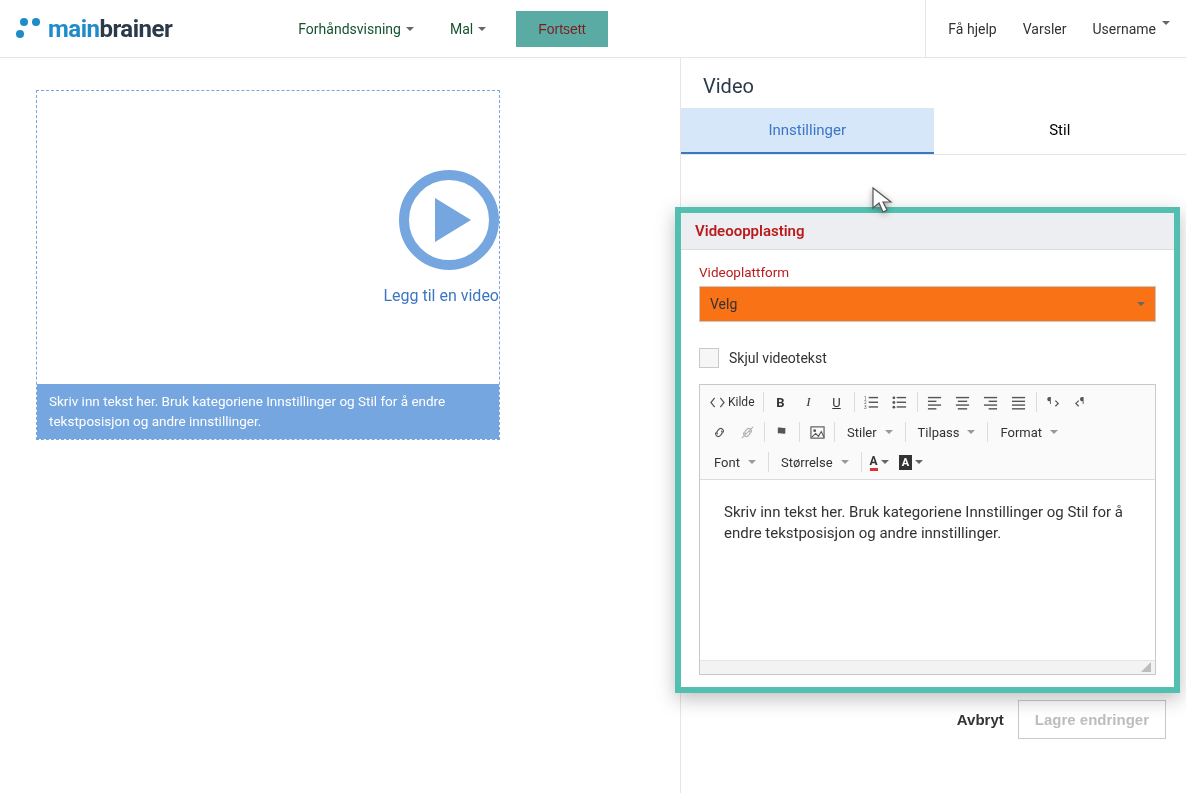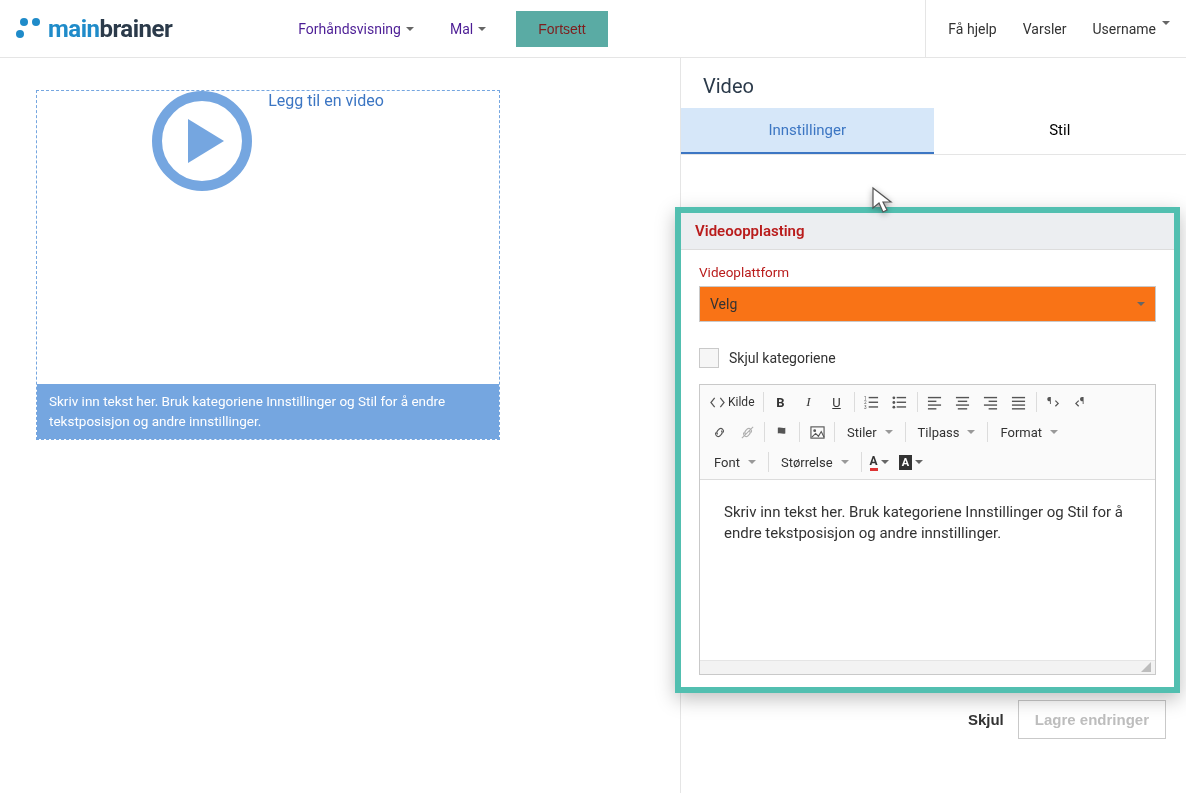--- a/index.html
+++ b/index.html
@@ -9,32 +9,32 @@
 .header { height: 58px; border-bottom: 1px solid #e5e5e5; display: flex; align-items: center; padding: 0 16px; }
 .logo { display: flex; align-items: center; gap: 6px; }
 .logo-dots { position: relative; width: 26px; height: 26px; }
 .logo-dots span { position: absolute; width: 8px; height: 8px; border-radius: 50%; background: #1f8bc9; }
 .logo-dots span:nth-child(1){ top: 2px; left: 4px; }
 .logo-dots span:nth-child(2){ top: 2px; left: 16px; }
 .logo-dots span:nth-child(3){ top: 14px; left: 0px; }
 .logo-text { font-size: 24px; font-weight: 700; color: #1f8bc9; letter-spacing: -0.5px; }
 .logo-text .dark { color: #2b3a4a; }
 .nav-group { margin-left: 120px; display: flex; align-items: center; gap: 24px; }
-.nav-link { color: #4c1d95; font-size: 14px; padding: 8px 6px; display: inline-flex; align-items: center; gap: 5px; cursor: pointer; }
+.nav-link { color: #14532d; font-size: 14px; padding: 8px 6px; display: inline-flex; align-items: center; gap: 5px; cursor: pointer; }
 .caret-down { width: 0; height: 0; border-left: 4px solid transparent; border-right: 4px solid transparent; border-top: 4px solid #666; }
 .btn-continue { background: #5aaba4; color: #7f1d1d; border: none; padding: 10px 22px; font-size: 14px; cursor: pointer; }
 .header-right { margin-left: auto; display: flex; align-items: center; gap: 26px; border-left: 1px solid #e5e5e5; padding-left: 22px; height: 100%; }
 .header-link { color: #333; font-size: 14px; cursor: pointer; }
 .header-link.user { display: inline-flex; align-items: flex-start; gap: 6px; }
 
 
 .main { display: flex; height: calc(100% - 58px); }
 .canvas { flex: 1.05; padding: 32px 36px; }
 .video-block { border: 1px dashed #75a6e0; background: #fff; width: 464px; }
-.video-preview { height: 293px; display: flex; align-items: flex-start; justify-content: center; gap: 16px; }
+.video-preview { height: 293px; display: flex; flex-direction: column; align-items: flex-end; justify-content: center; gap: 16px; }
 .play-circle { width: 100px; height: 100px; border-radius: 50%; border: 10px solid #75a6e0; display: flex; align-items: center; justify-content: center; }
 .play-tri { width: 0; height: 0; border-top: 22px solid transparent; border-bottom: 22px solid transparent; border-left: 36px solid #75a6e0; margin-left: 8px; }
 .add-video-txt { color: #3c76c3; font-size: 16px; }
 .caption-band { background: #75a6e0; color: #fff; font-size: 13.5px; line-height: 1.45; padding: 8px 12px; }
 
 
 .sidebar { width: 506px; border-left: 1px solid #e5e5e5; position: relative; background: #fff; }
 .side-title { font-size: 20px; color: #2b3a4a; padding: 16px 22px 10px; }
 .tabs { display: flex; border-bottom: 1px solid #e5e5e5; }
 .tab { flex: 1; text-align: center; padding: 13px 0; font-size: 15px; cursor: pointer; }
@@ -132,21 +132,21 @@
             <div class="lbl">Videoplattform</div>
             <div class="select">
               <span>Velg</span>
               <span class="caret-down"></span>
             </div>
           </div>
         </div>
 
         <div class="ck-row">
           <div class="checkbox"></div>
-          <div class="ck-lbl">Skjul kategoriene</div>
+          <div class="ck-lbl">Skjul videotekst</div>
         </div>
 
         <div class="rte">
           <div class="toolbar">
             <div class="tbtn">
               <svg viewBox="0 0 16 16">
                   <path d="M5 3L1 8l4 5M11 3l4 5-4 5" fill="none" stroke="#555" stroke-width="1.3"></path>
                 </svg>
               <span style="margin-left:3px;font-size:12px">Kilde</span>
             </div>
@@ -288,17 +288,17 @@
           <div class="resize-grip"></div>
         </div>
       </div>
     </div>
 
     <svg class="cursor" width="28" height="30" viewBox="0 0 28 30">
       <path d="M2 2 L2 22 L8 17 L12 26 L16 24 L12 16 L20 16 Z" fill="#fff" stroke="#555" stroke-width="1.2"></path>
     </svg>
 
     <div class="footer-btns">
-      <button class="btn-cancel">Skjul</button>
+      <button class="btn-cancel">Avbryt</button>
       <button class="btn-save">Lagre endringer</button>
     </div>
   </div>
 </div>
 
 </body></html>

